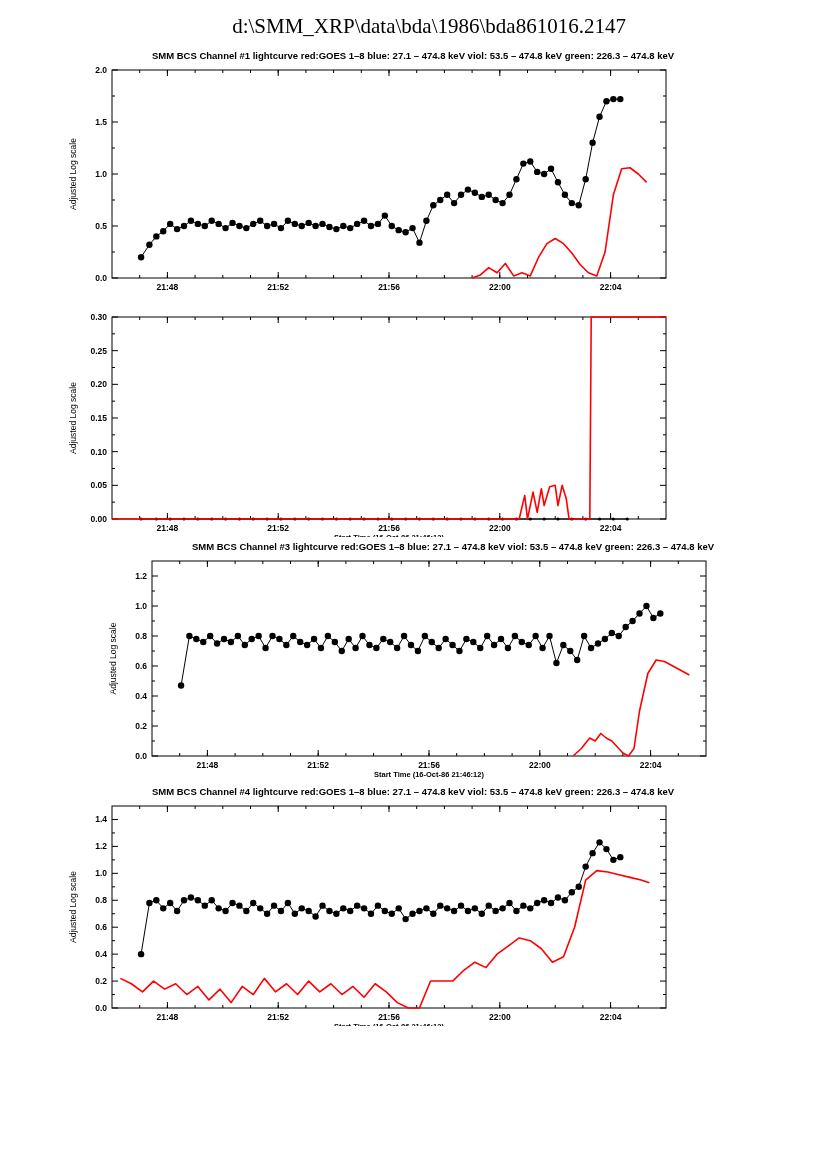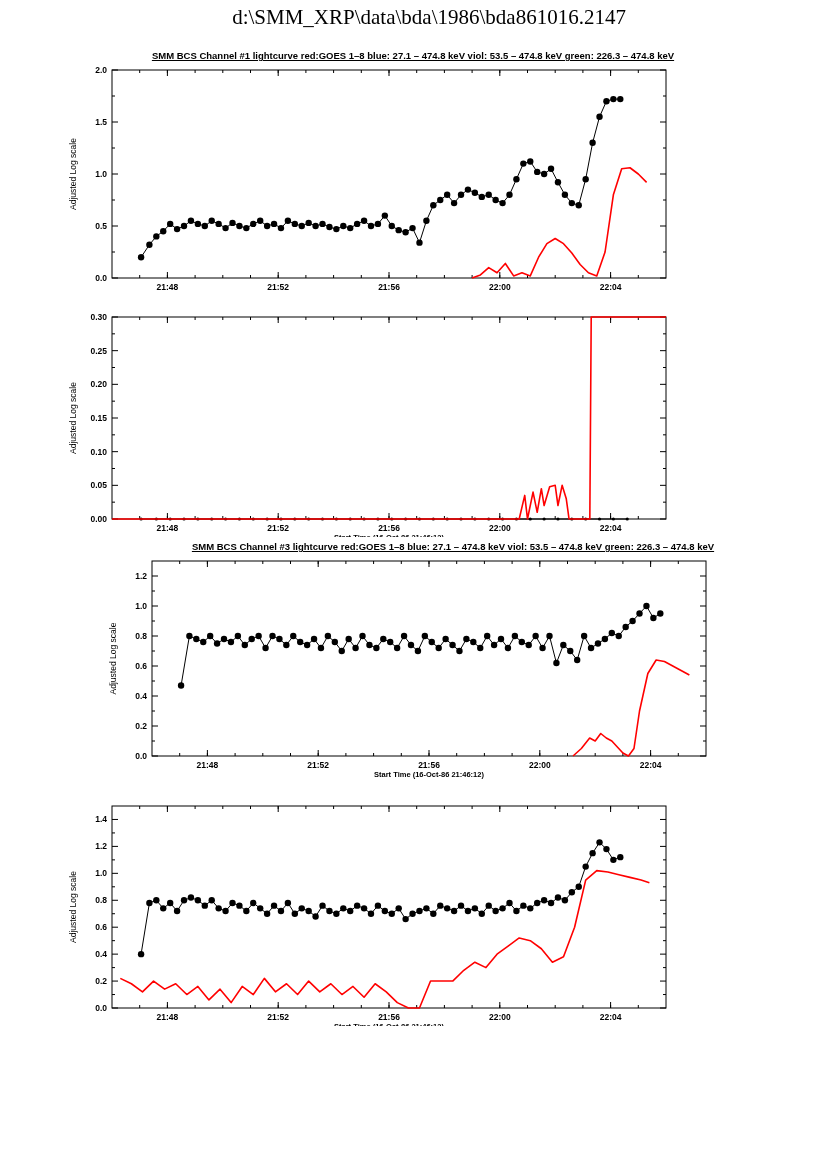--- a/index.html
+++ b/index.html
@@ -12,40 +12,39 @@
     height: 1169px;
     font-family: "Liberation Sans", sans-serif;
     color: #000000;
     position: relative;
     overflow: hidden;
   }
   #page-title {
     text-align: center;
     font-size: 21px;
     font-family: "Liberation Serif", serif;
-    padding-top: 5px;
+    padding-top: 14px;
     letter-spacing: 0px;
     margin-left: 32px;
   }
   .panel {
     position: relative;
     width: 826px;
   }
   .panel-title {
     text-align: center;
     font-size: 9.5px;
     font-weight: bold;
     font-family: "Liberation Sans", sans-serif;
     margin: 0;
     padding: 0;
     position: absolute;
     left: 0;
     width: 826px;
     top: 0;
-    text-decoration: underline;
   }
   svg { display: block; }
   text { font-family: "Liberation Sans", sans-serif; }
   .tick-label { font-size: 8.5px; font-weight: bold; }
   .xtitle { font-size: 7.5px; font-weight: bold; }
   .ytitle { font-size: 8.5px; }
 </style>
 </head>
 <body>
 
@@ -499,20 +498,21 @@
         <circle cx="585.6700000000001" cy="86" r="3.2" fill="#000000"></circle>
         <circle cx="592.595" cy="80" r="3.2" fill="#000000"></circle>
         <circle cx="599.52" cy="72.5" r="3.2" fill="#000000"></circle>
         <circle cx="606.445" cy="65" r="3.2" fill="#000000"></circle>
         <circle cx="613.37" cy="77" r="3.2" fill="#000000"></circle>
         <circle cx="620.2950000000001" cy="72.5" r="3.2" fill="#000000"></circle>
         <polyline points="533.04,215 541.35,207.5 549.6600000000001,197 555.2,200 560.74,192.5 566.28,197 571.82,200 577.3600000000001,206 582.9,212 588.44,215 593.98,207.5 599.52,170 607.8299999999999,132.5 616.1399999999999,119 624.45,120.5 632.76,125 641.07,129.5 649.38,134" fill="none" stroke="#ff0000" stroke-width="1.6" stroke-linejoin="round"></polyline>
       </svg>
     </div>
     <div class="panel" style="position: absolute; left: 0px; top: 786px; height: 240px;">
+      <div class="panel-title">SMM BCS Channel #4 lightcurve  red:GOES 1–8  blue: 27.1 – 474.8 keV  viol: 53.5 – 474.8 keV  green: 226.3 – 474.8 keV</div>
       <svg width="826" height="240" viewBox="0 0 826 240">
         <rect x="112" y="20" width="554" height="202" fill="none" stroke="#000" stroke-width="1"></rect>
         <line x1="112" y1="222" x2="118" y2="222" stroke="#000" stroke-width="1"></line>
         <line x1="660" y1="222" x2="666" y2="222" stroke="#000" stroke-width="1"></line>
         <text x="107" y="225" text-anchor="end" class="tick-label">0.0</text>
         <line x1="112" y1="195.06666666666666" x2="118" y2="195.06666666666666" stroke="#000" stroke-width="1"></line>
         <line x1="660" y1="195.06666666666666" x2="666" y2="195.06666666666666" stroke="#000" stroke-width="1"></line>
         <text x="107" y="198.06666666666666" text-anchor="end" class="tick-label">0.2</text>
         <line x1="112" y1="168.13333333333333" x2="118" y2="168.13333333333333" stroke="#000" stroke-width="1"></line>
         <line x1="660" y1="168.13333333333333" x2="666" y2="168.13333333333333" stroke="#000" stroke-width="1"></line>

